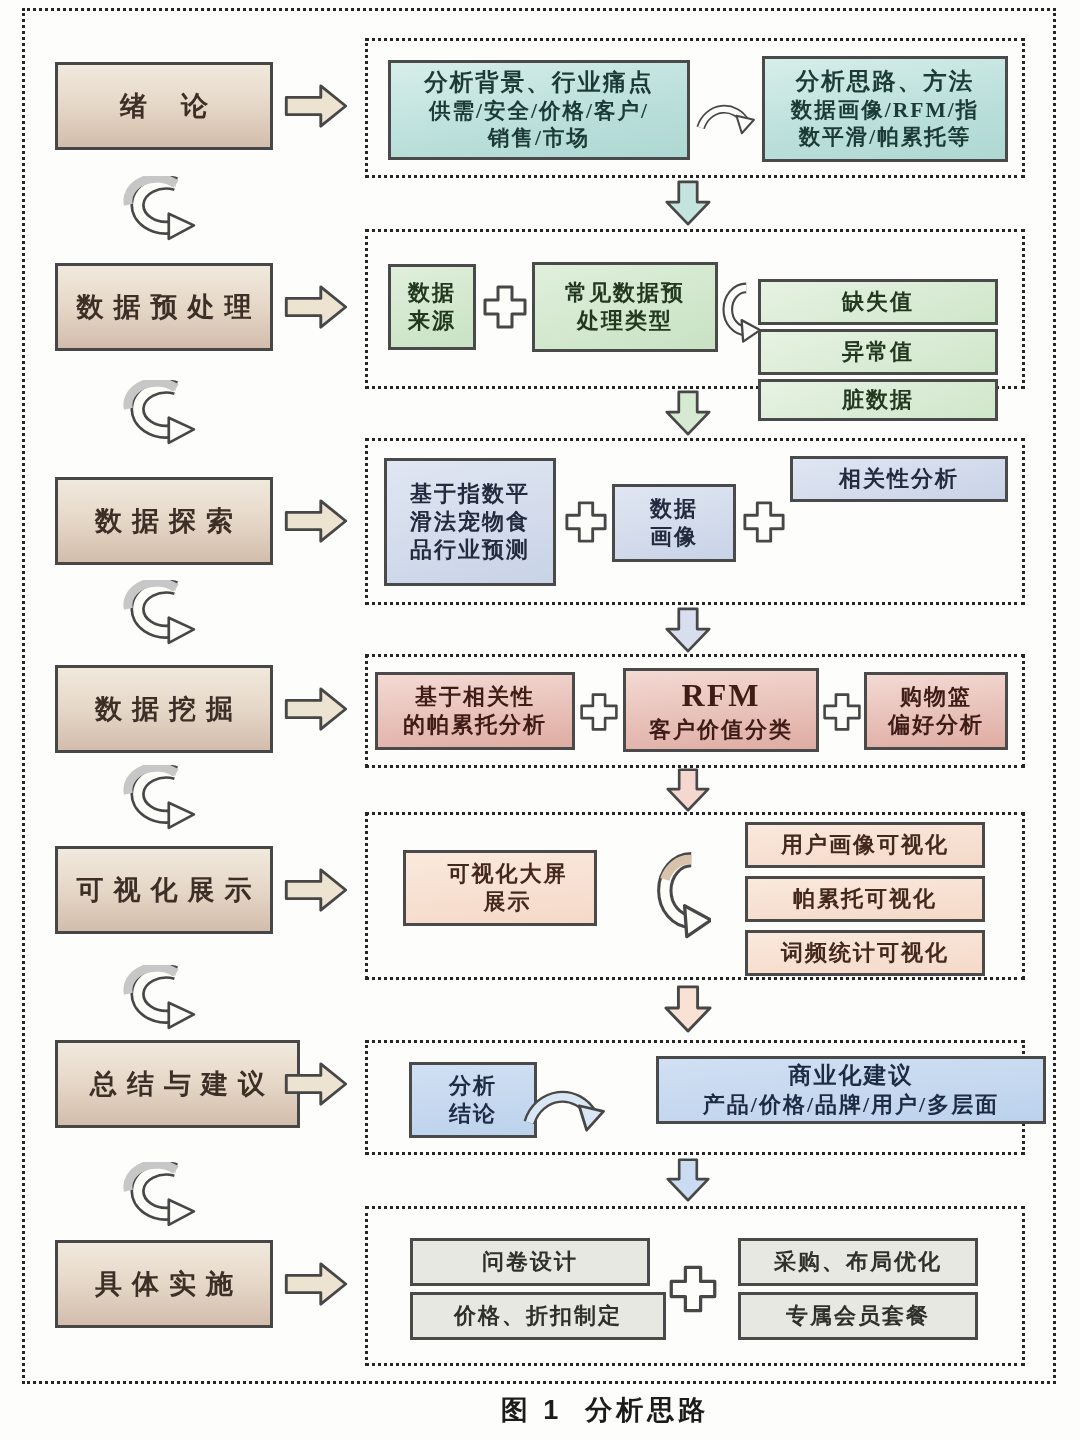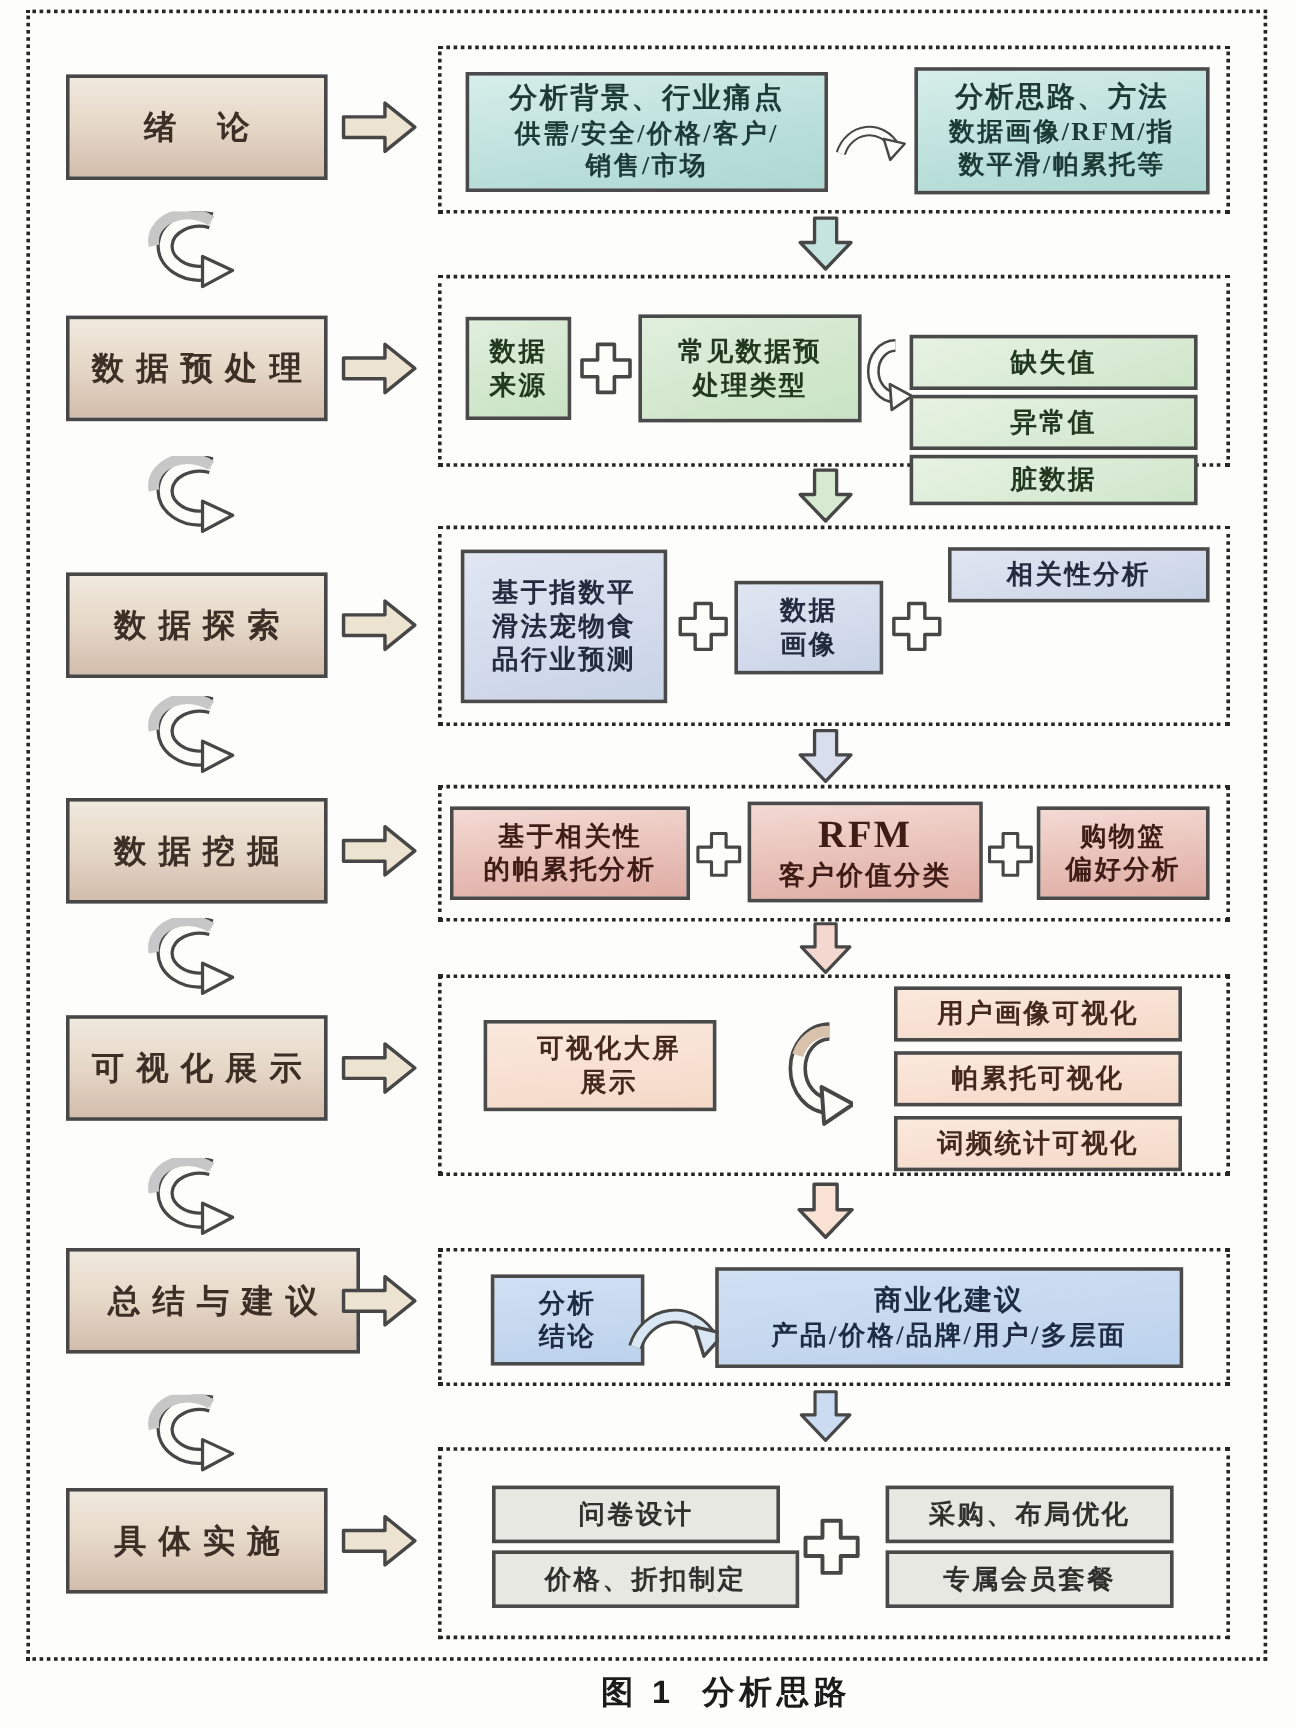--- a/index.html
+++ b/index.html
@@ -270,21 +270,21 @@
     </svg>
 
   <div class="sec" style="top:1040px;height:115px;"></div>
   <div class="box blue t22" style="left:388px;top:1062px;width:128px;height:76px;margin-left:21px;">
     <div>分析</div>
     <div>结论</div>
   </div>
   <svg class="svgpos" style="left:518px;top:1072px" width="96" height="60">
       <use href="#sym-arc-arrow-blue"></use>
     </svg>
-  <div class="box blue" style="left:596px;top:1056px;width:390px;height:84px;">
+  <div class="box blue" style="left:656px;top:1056px;width:390px;height:68px;">
     <div class="t23">商业化建议</div>
     <div class="t22">产品/价格/品牌/用户/多层面</div>
   </div>
   <svg class="svgpos" style="left:661px;top:1158px" width="54" height="44">
       <use href="#sym-down-arrow" style="fill:#cbdcf2"></use>
     </svg>
 
   <div class="sec" style="top:1206px;height:160px;"></div>
   <div class="box gray t22" style="left:410px;top:1238px;width:240px;height:48px;">
     <div>问卷设计</div>

